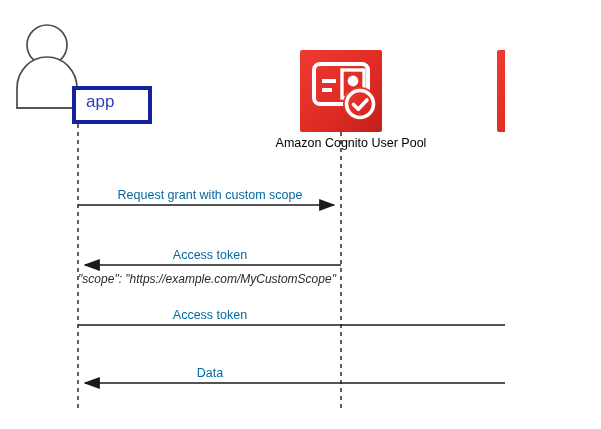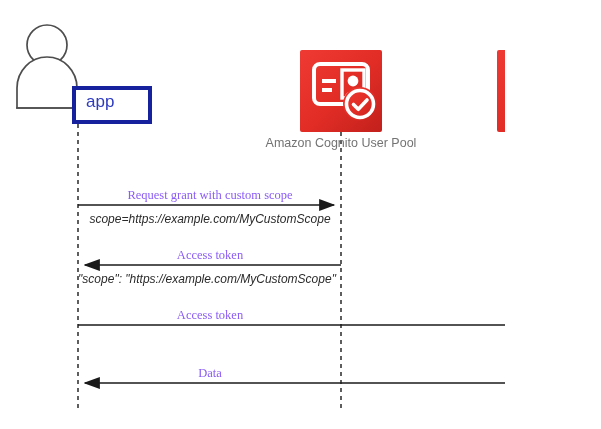--- a/index.html
+++ b/index.html
@@ -26,30 +26,30 @@
     height: 429px;
   }
   .txt {
     position: absolute;
     white-space: nowrap;
     color: #1a1a1a;
     font-family: "Liberation Sans", sans-serif;
   }
   .participant-label {
     font-size: 12.5px;
-    color: #737373;
+    color: #000000;
     text-align: center;
     transform: translateX(-50%);
+    margin-left: 10px;
   }
   .msg-title {
     font-size: 12.5px;
-    color: #8b5cf6;
+    color: #0369a1;
     text-align: center;
     transform: translateX(-50%);
-    font-family: Liberation Serif, serif;
   }
   .msg-sub {
     font-size: 12px;
     font-style: italic;
     color: #2a2a2a;
     text-align: center;
     transform: translateX(-50%);
   }
   .app-box {
     position: absolute;
@@ -153,21 +153,20 @@
   </svg>
 
   <div class="app-box" style="left:72px; top:86px; width:80px; height:38px;"></div>
   <div class="app-box-label" style="left:86px; top:92px;">app</div>
 
   <div class="txt participant-label" style="left:341px; top:136px;">Amazon Cognito User Pool</div>
 
   <div class="txt participant-label" style="left:537px; top:136px;">API</div>
 
   <div class="txt msg-title" style="left:210px; top:188px;">Request grant with custom scope</div>
-  <div class="txt msg-sub" style="left:210px; top:212px;">scope=https://example.com/MyCustomScope</div>
 
   <div class="txt msg-title" style="left:210px; top:248px;">Access token</div>
   <div class="txt msg-sub" style="left:207px; top:272px;">"scope": "https://example.com/MyCustomScope"</div>
 
   <div class="txt msg-title" style="left:210px; top:308px;">Access token</div>
 
   <div class="txt msg-title" style="left:210px; top:366px;">Data</div>
 
 </div>
 

